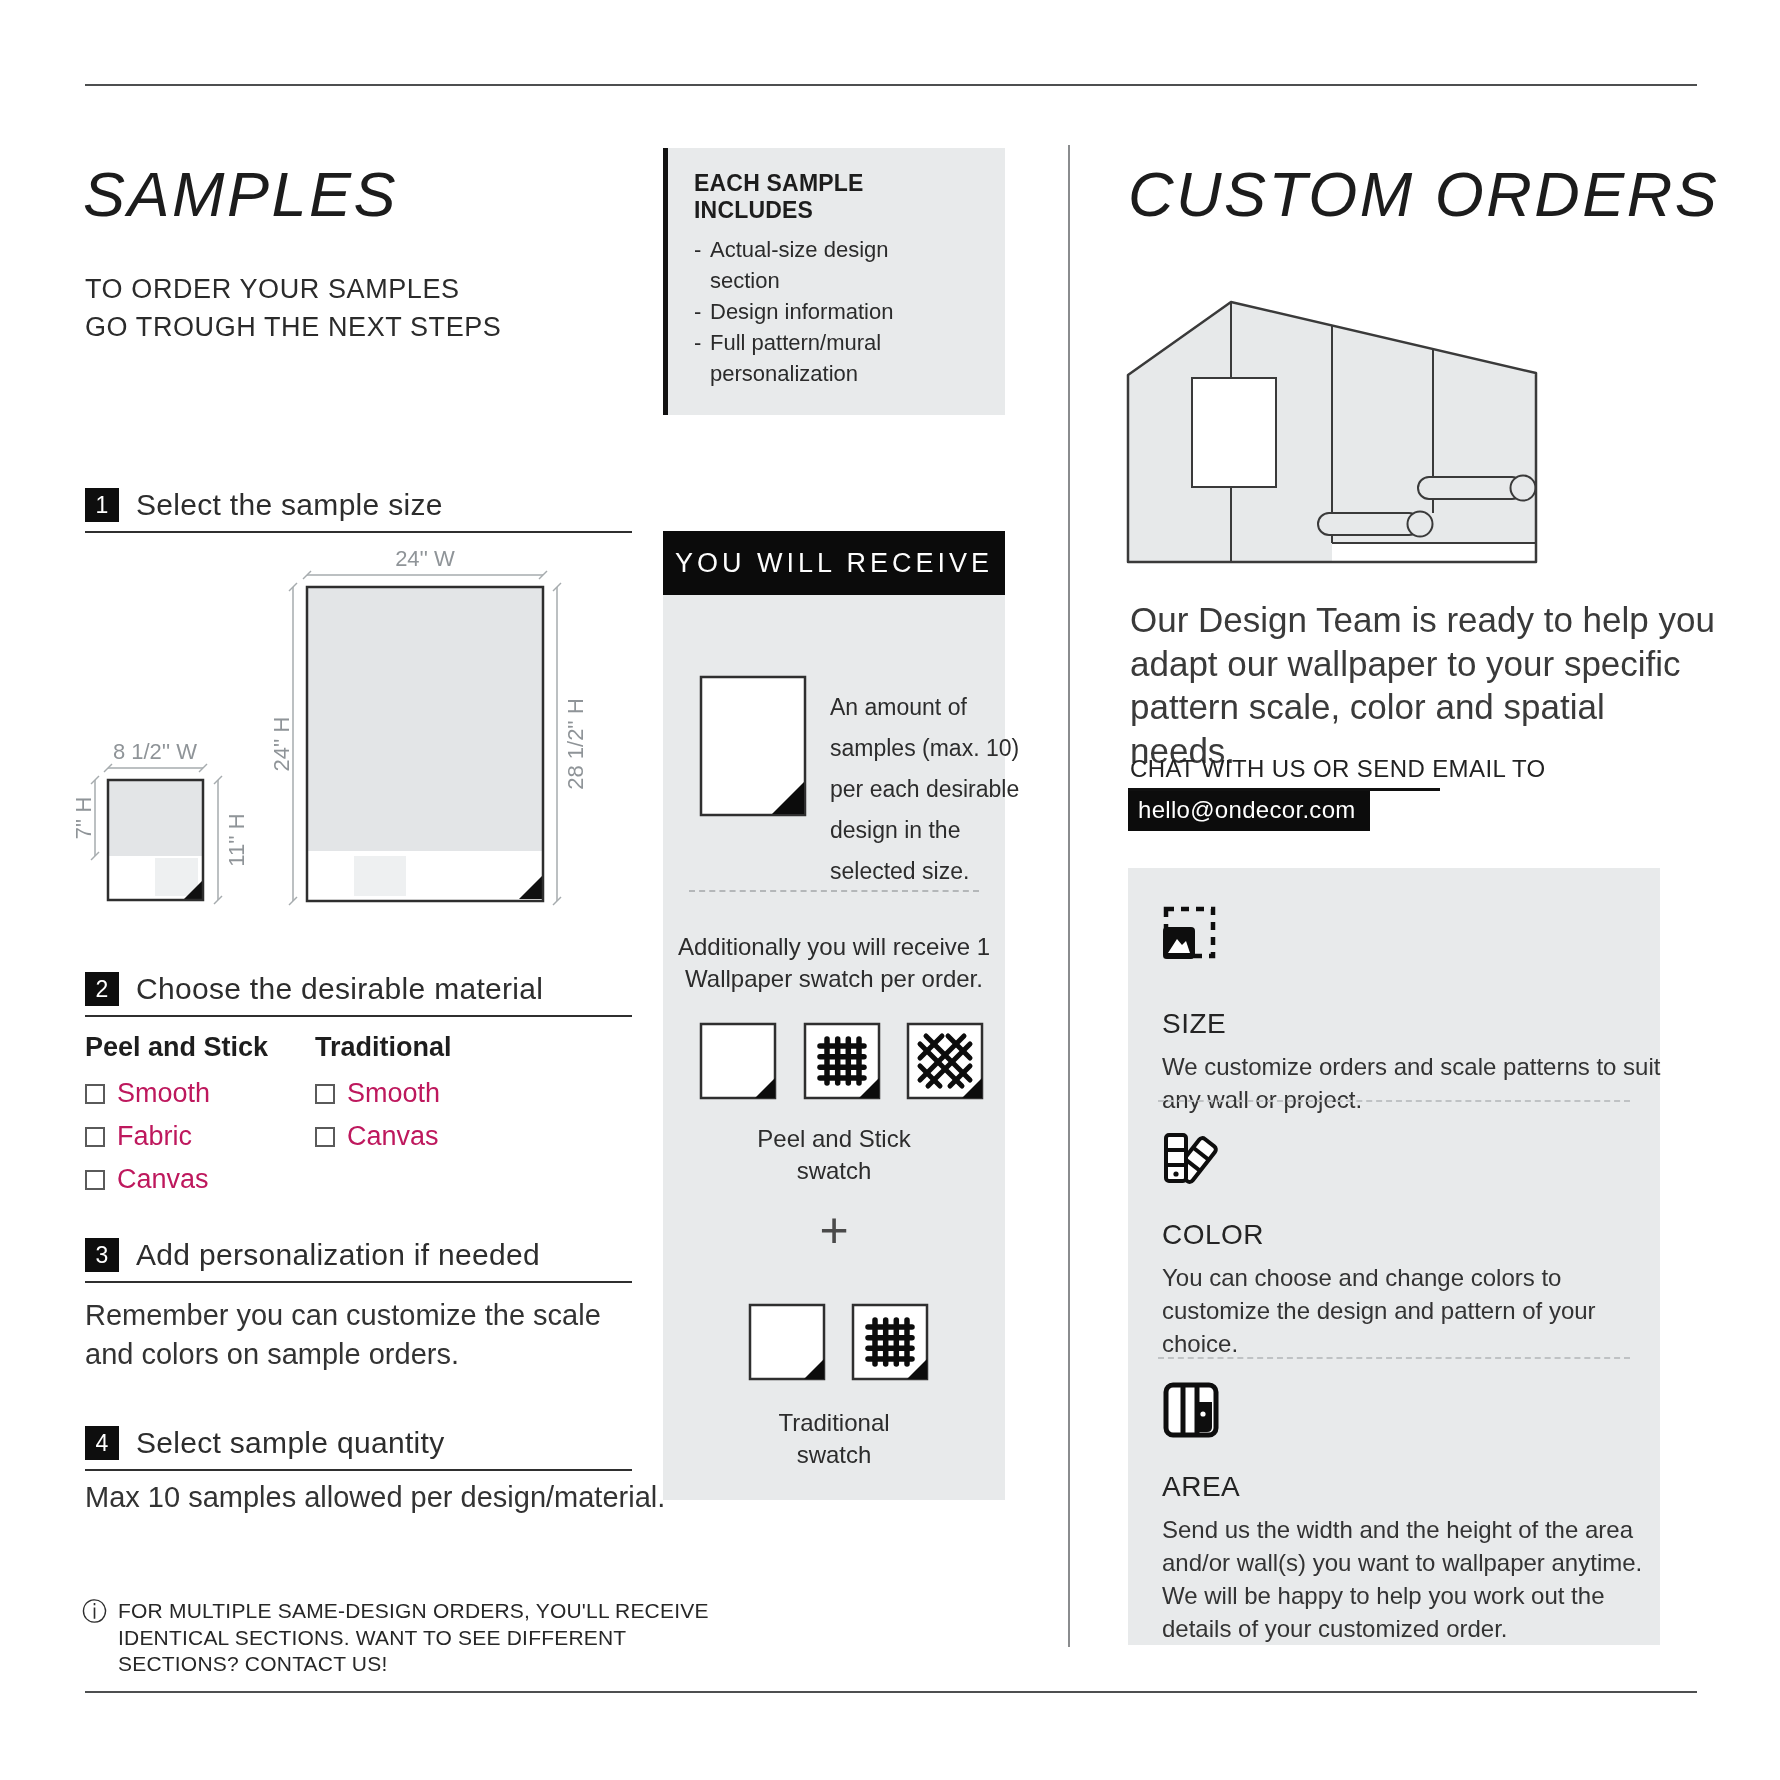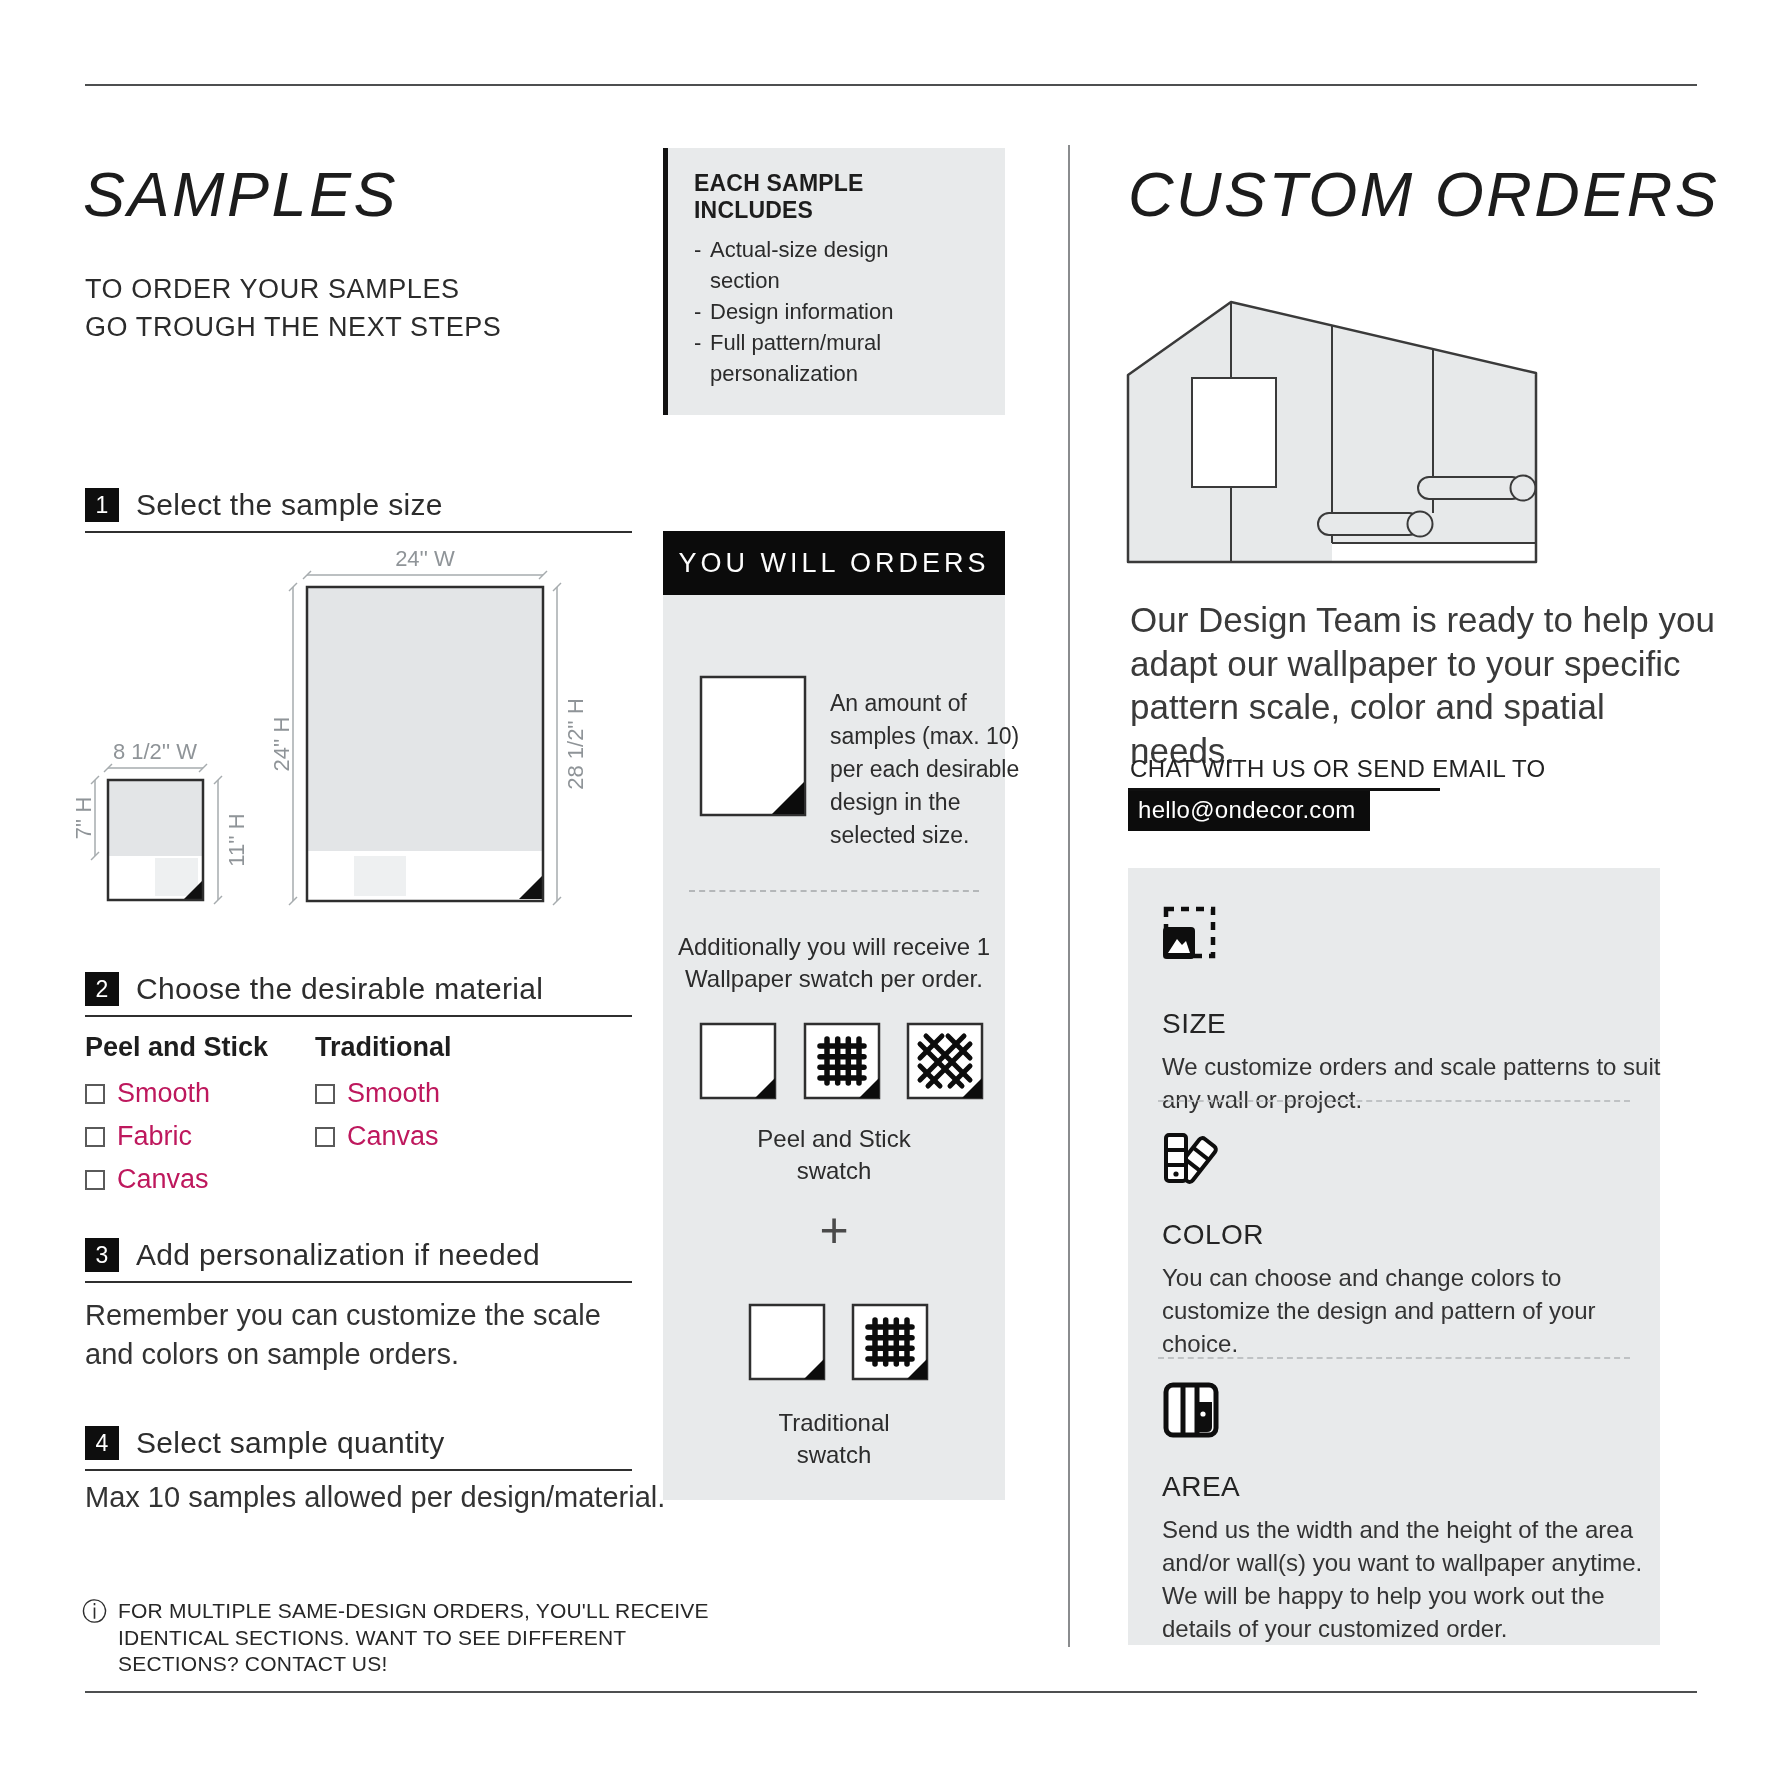--- a/index.html
+++ b/index.html
@@ -50,21 +50,21 @@
 
   #footnote{position:absolute;left:82px;top:1598px;display:flex;gap:11px;}
   #footnote .info{font-size:25px;color:#2d2d2d;line-height:27px;}
   #footnote p{margin:0;width:620px;font-size:21px;line-height:26.5px;letter-spacing:0.2px;color:#272727;}
 
   
   #banner{position:absolute;left:663px;top:531px;width:342px;height:64px;background:#0b0b0b;color:#fdfdfd;
           font-size:27px;letter-spacing:4px;display:flex;align-items:center;justify-content:center;white-space:nowrap;}
   #receive-panel{position:absolute;left:663px;top:595px;width:342px;height:905px;background:#e8eaeb;}
   #page-icon{position:absolute;left:36px;top:80px;}
-  .amount{position:absolute;left:167px;top:92px;width:195px;margin:0;font-size:23px;line-height:33px;color:#2c2c2c;}
+  .amount{position:absolute;left:167px;top:92px;width:195px;margin:0;font-size:23px;line-height:41px;color:#2c2c2c;}
   .dashed-div{border-top:2px dashed #b4b7b9;}
   #receive-panel .dashed-div{position:absolute;left:26px;top:295px;width:290px;}
   .additional{position:absolute;left:8px;top:336px;width:326px;margin:0;text-align:center;
               font-size:24px;line-height:32px;color:#2c2c2c;}
   .swatch{position:absolute;top:0;}
   .row1{position:absolute;left:0;top:427px;width:342px;height:78px;}
   .row1 .s1{left:36px;} .row1 .s2{left:140px;} .row1 .s3{left:243px;}
   .row2{position:absolute;left:0;top:708px;width:342px;height:78px;}
   .row2 .s1{left:85px;} .row2 .s2{left:188px;}
   .swatch-label{position:absolute;left:0;width:342px;margin:0;text-align:center;font-size:24px;line-height:32px;color:#2c2c2c;}
@@ -219,21 +219,21 @@
     <span class="badge">4</span>
     <span class="step-title">Select sample quantity</span>
   </div>
   <p class="note" id="step4-note">Max 10 samples allowed per design/material.</p>
 
   <div id="footnote">
     <span class="info">ⓘ</span>
     <p>FOR MULTIPLE SAME-DESIGN ORDERS, YOU'LL RECEIVE IDENTICAL SECTIONS. WANT TO SEE DIFFERENT SECTIONS? CONTACT US!</p>
   </div>
 
-  <div id="banner">YOU WILL ORDERS</div>
+  <div id="banner">YOU WILL RECEIVE</div>
 
   <div id="receive-panel">
     <svg id="page-icon" width="108" height="142" viewBox="0 0 108 142">
       <rect x="2" y="2" width="104" height="138" fill="#ffffff" stroke="#2f2f2f" stroke-width="2.5"></rect>
       <polygon points="105,139 105,107 73,139" fill="#0c0c0c"></polygon>
     </svg>
     <p class="amount">An amount of samples (max. 10) per each desirable design in the selected size.</p>
 
     <div class="dashed-div"></div>
 

